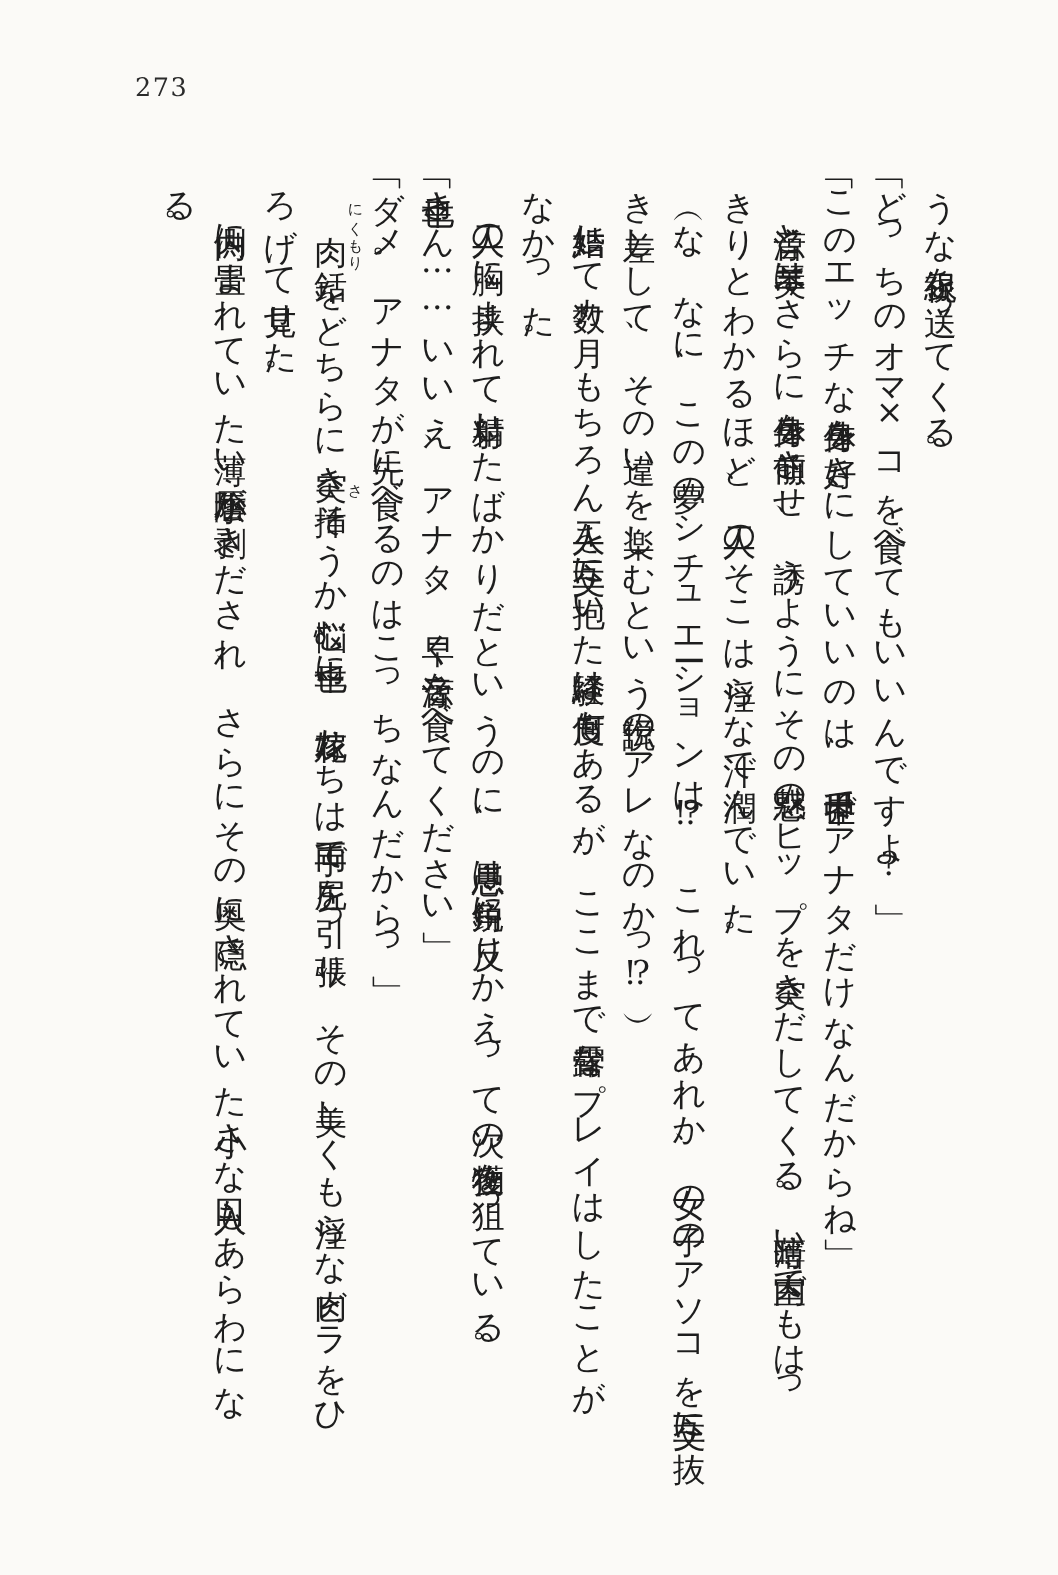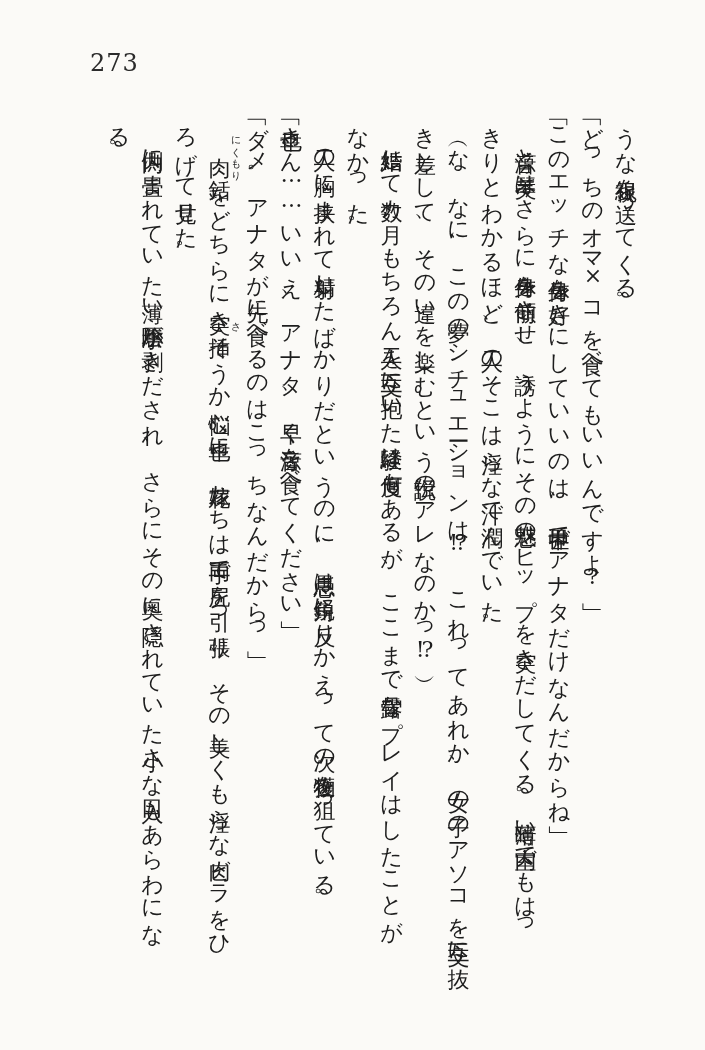--- a/index.html
+++ b/index.html
@@ -14,21 +14,21 @@
     font-family: "DejaVu Serif", "Liberation Serif", serif;
   }
   .page {
     position: absolute;
     inset: 0;
   }
   .page-number {
     position: absolute;
     top: 49px;
     left: 90px;
-    font-size: 24px;
+    font-size: 17px;
     letter-spacing: 1px;
   }
   .text-block {
     position: absolute;
     top: 112px;
     right: 62px;
     width: 584px;
     height: 840px;
     writing-mode: vertical-rl;
     -webkit-writing-mode: vertical-rl;

